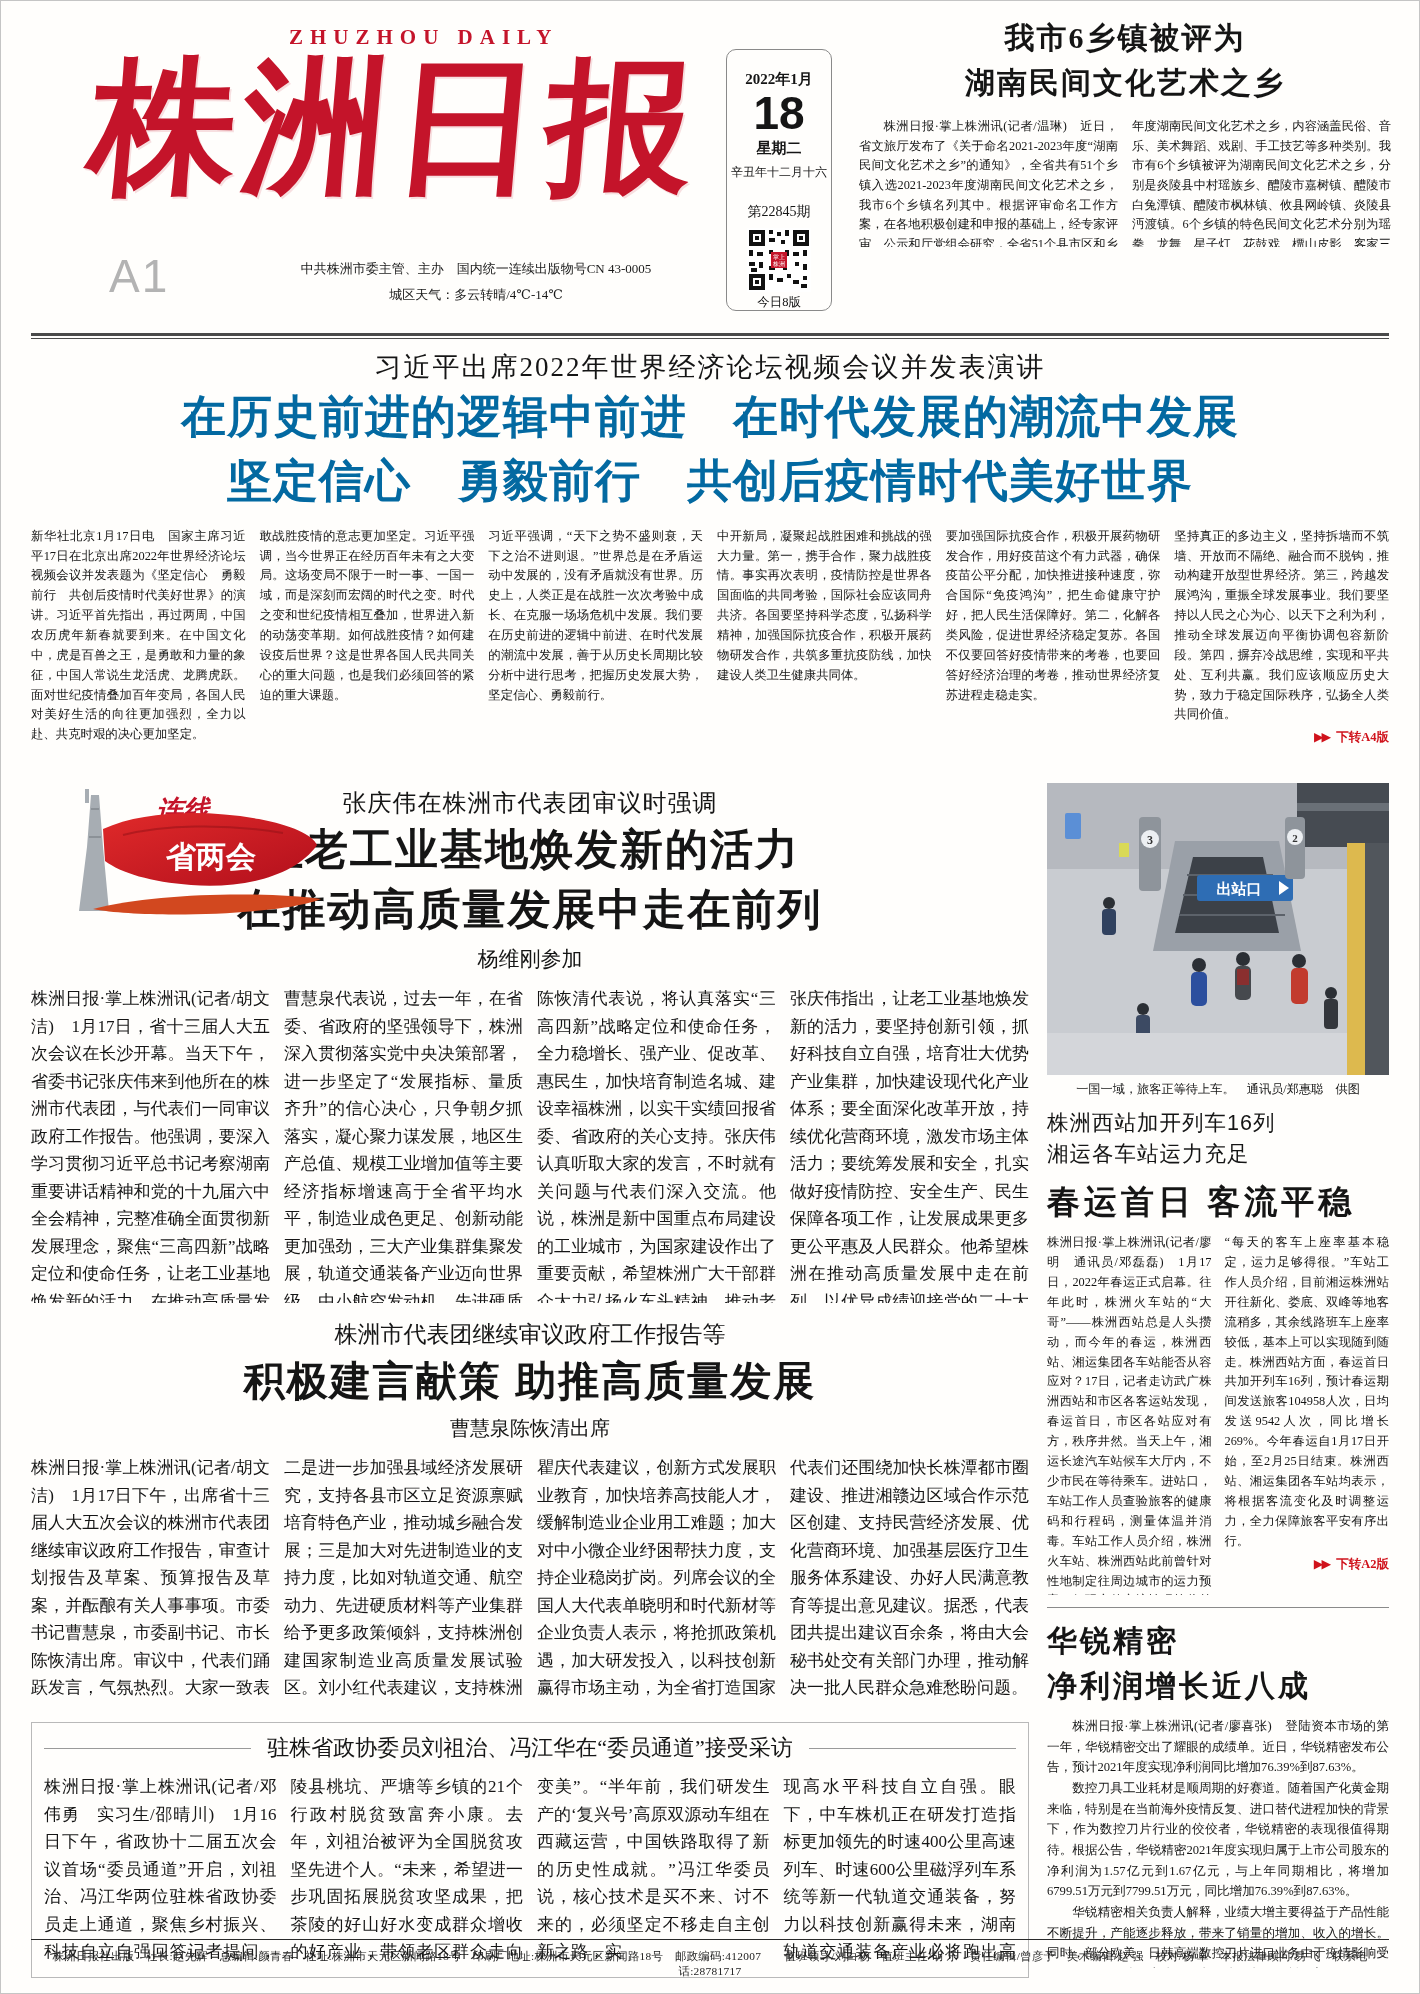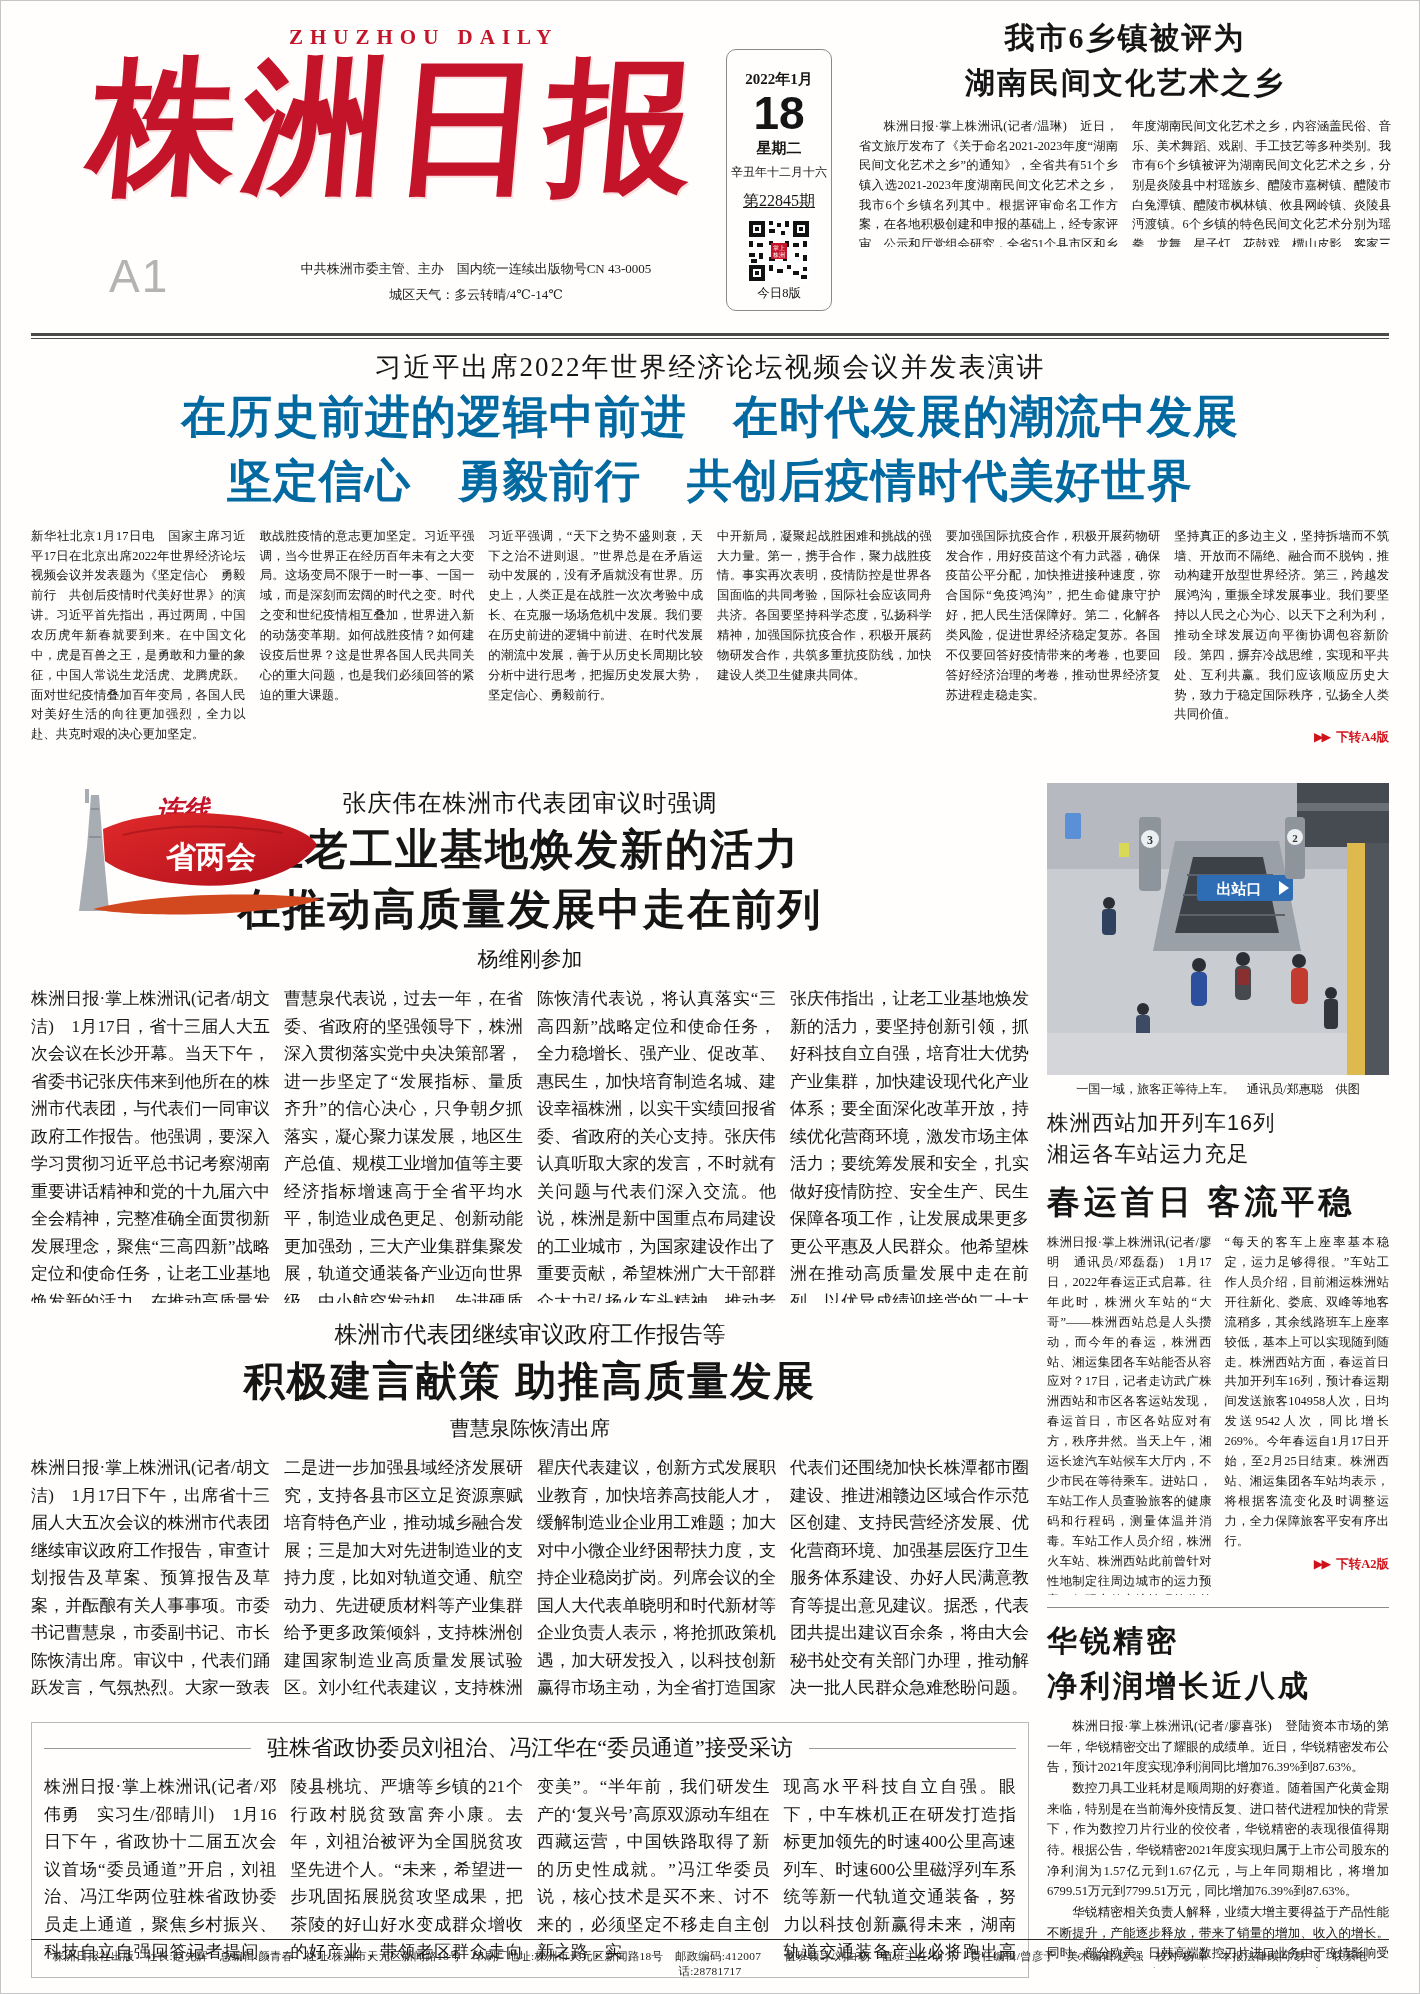--- a/index.html
+++ b/index.html
@@ -17,21 +17,21 @@
   .page-label { position:absolute; left:78px; top:248px; color:#b3b3b3; font-size:46px;
                 font-family:"Liberation Sans",sans-serif; font-weight:300; letter-spacing:2px; }
   .mast-info { position:absolute; left:230px; top:255px; width:430px; text-align:center;
                font-size:13px; line-height:2.0; color:#1a1a1a; }
   .date-box { position:absolute; left:695px; top:48px; width:106px; height:262px;
               border:1.5px solid #8a8a8a; border-radius:10px; text-align:center; padding:20px 4px 4px; }
   .db-ym { font-size:15px; font-weight:bold; }
   .db-day { font-size:46px; font-weight:bold; line-height:1.05; font-family:"Liberation Sans",sans-serif; }
   .db-week { font-size:15px; font-weight:bold; margin-top:2px; }
   .db-lunar { font-size:12px; margin-top:6px; }
-  .db-issue { font-size:16px; margin-top:10px;text-decoration:underline; }
+  .db-issue { font-size:14px; margin-top:22px; }
   .qr { display:block; margin:7px auto 2px; }
   .db-pages { font-size:12.5px; }
   .tr-article { position:absolute; left:828px; top:14px; width:532px; }
   .tr-title { text-align:center; font-size:30px; font-weight:bold; line-height:1.5; letter-spacing:2px; }
   .tr-cols { display:flex; gap:14px; margin-top:12px; height:130px; overflow:hidden; }
   .tr-cols p { flex:1; font-size:12.3px; line-height:1.6; text-align:justify; text-indent:0; }
   .tr-cols p.indent { text-indent:2em; }
 
   .rule-double { border-top:3px solid #4a4a4a; border-bottom:1px solid #4a4a4a; height:6px; }
 

